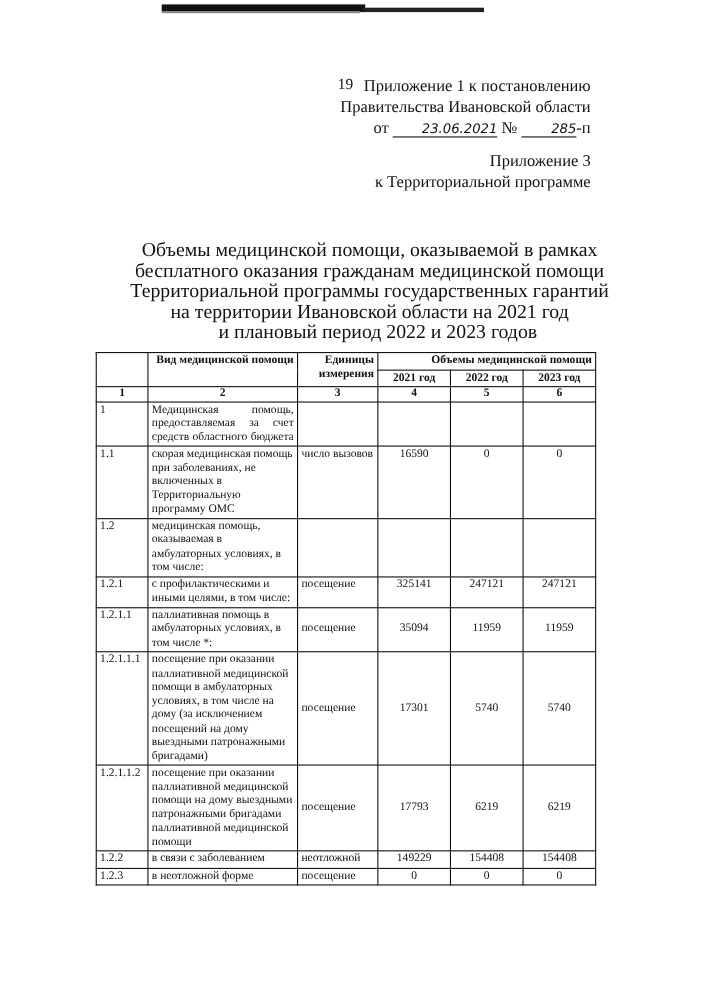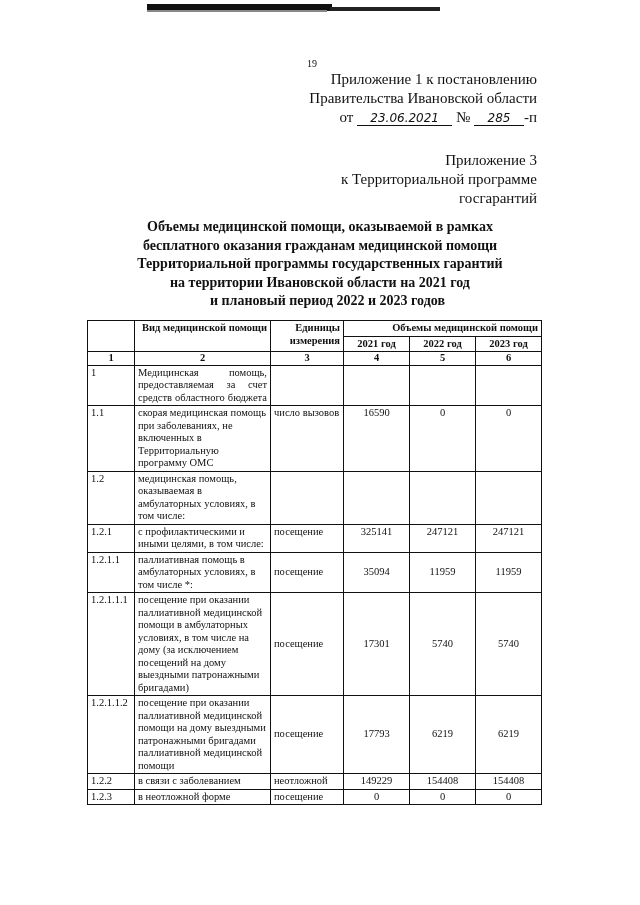--- a/index.html
+++ b/index.html
@@ -1,30 +1,30 @@
 <!DOCTYPE html>
 <html><head>
 <meta charset="utf-8">
 <style>
   html, body { margin: 0; padding: 0; background: #ffffff; }
   body { width: 640px; height: 905px; position: relative; overflow: hidden;
          font-family: "Liberation Serif", serif; color: #111; }
   .topbar { position: absolute; left: 147px; top: 4px; width: 185px; height: 7px; background: #111; }
   .topbar2 { position: absolute; left: 330px; top: 7px; width: 110px; height: 4px; background: #222; }
   .topbar3 { position: absolute; left: 147px; top: 10px; width: 180px; height: 2px; background: #888; }
-  .page-num { position: absolute; left: 307px; top: 58px; font-size: 10px; }
+  .page-num { position: absolute; left: 307px; top: 70px; font-size: 14px; }
   .appendix { position: absolute; right: 103px; text-align: right; font-size: 15px; line-height: 19px; }
   .app1 { top: 70px; }
-  .app3 { top: 151px; margin-left: 32px; }
+  .app3 { top: 138px; margin-left: 32px; }
   .hand { font-family: "DejaVu Sans", sans-serif; font-style: italic; font-size: 12px;
-          display: inline-block; border-bottom: 1px solid #111; text-align: center; line-height: 14px; }
+          display: inline-block; border-bottom: 1px solid #111; text-align: right; line-height: 14px; }
   .date { width: 95px; }
   .num { width: 50px; }
-  .title { position: absolute; left: 100px; width: 440px; top: 218px; text-align: center;
-           font-weight: bold; font-size: 14px; line-height: 18.5px; }
+  .title { position: absolute; left: 116px; width: 440px; top: 218px; text-align: center;
+           font-weight: normal; font-size: 18px; line-height: 18.5px; }
   .title .last { padding-left: 15px; }
   table { position: absolute; left: 87px; top: 320px; border-collapse: collapse;
           font-size: 10.5px; line-height: 12.5px; }
   td, th { border: 1px solid #111; padding: 1px 3px; vertical-align: top; }
   th { font-weight: bold; text-align: right; font-size: 10.5px; }
   .c1 { width: 40px; }
   .c2 { width: 129px; }
   .c3 { width: 66px; margin-top: 16px; }
   .c4, .c5, .c6 { width: 59px; text-align: center; }
   .num-row td { text-align: center; font-weight: bold; padding: 0 3px; }
@@ -47,21 +47,20 @@
     <span>от</span>
     <span class="hand date">23.06.2021</span>
     <span>№</span>
     <span class="hand num">285</span><span>-п</span>
   </div>
 </div>
 
 <div class="appendix app3">
   <div>Приложение 3</div>
   <div>к Территориальной программе</div>
-  <div>госгарантий</div>
 </div>
 
 <div class="title">
   <div>Объемы медицинской помощи, оказываемой в рамках</div>
   <div>бесплатного оказания гражданам медицинской помощи</div>
   <div>Территориальной программы государственных гарантий</div>
   <div>на территории Ивановской области на 2021 год</div>
   <div class="last">и плановый период 2022 и 2023 годов</div>
 </div>
 

